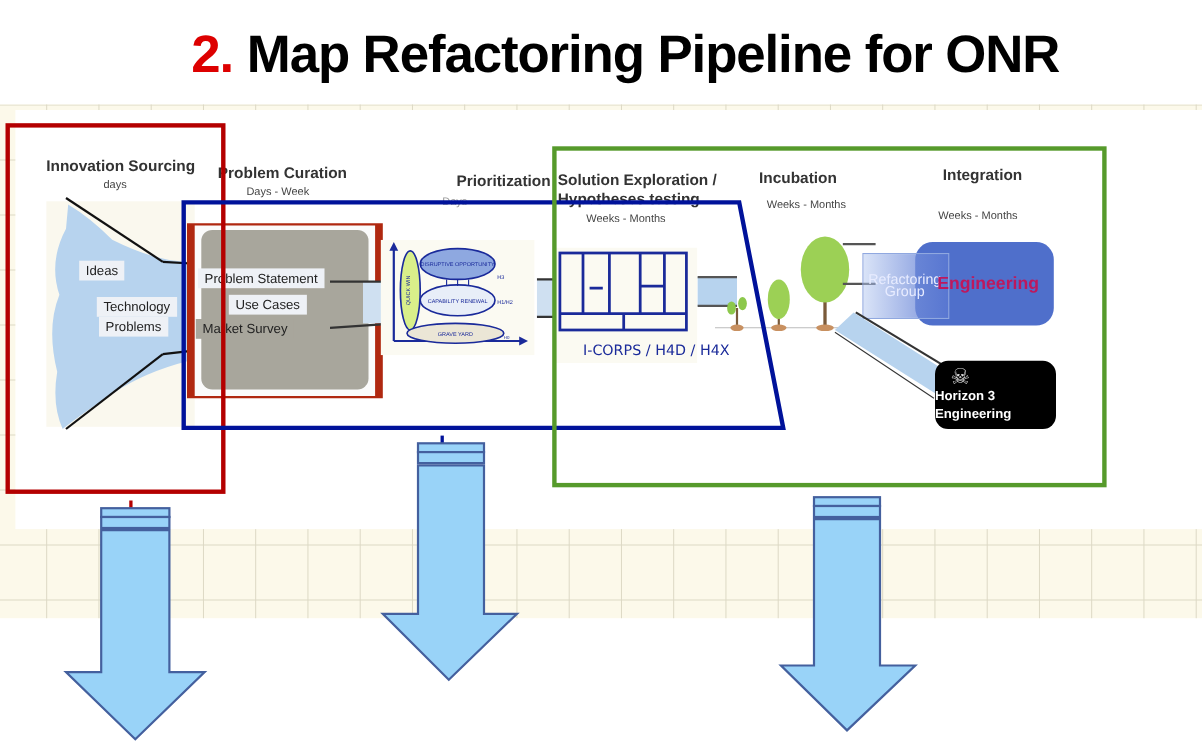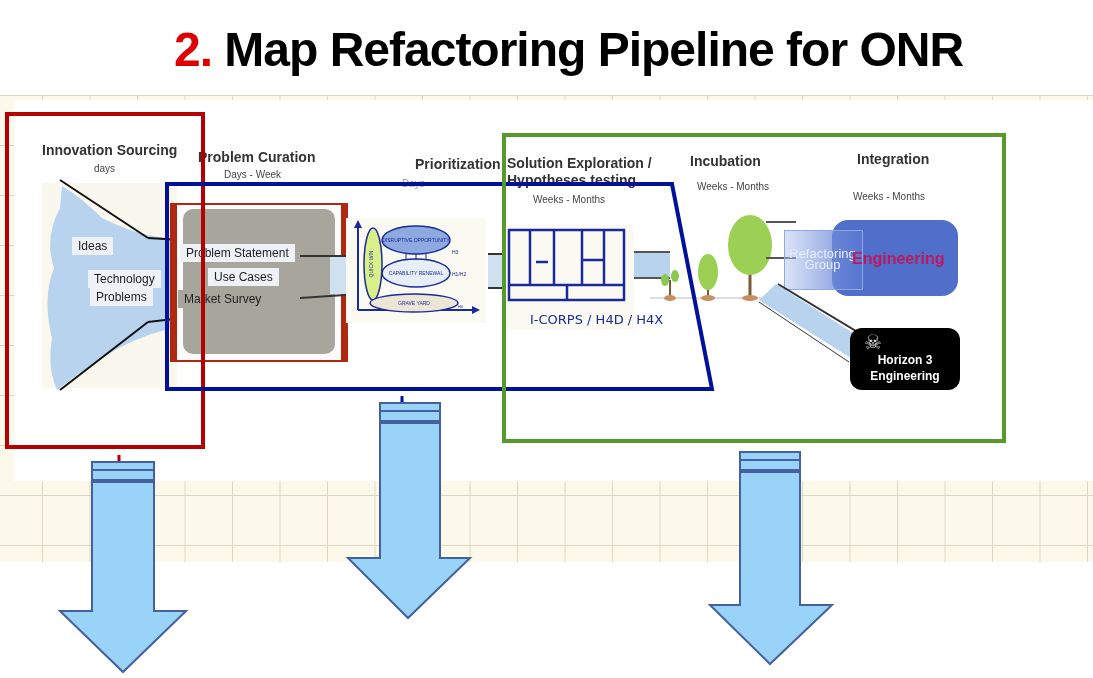--- a/index.html
+++ b/index.html
@@ -147,21 +147,21 @@
   <div style="position:absolute;left:770px;top:148px;width:77px;text-align:center;font-size:13px;color:#e8ecff;line-height:11px;">Refactoring Group</div>
   <div style="position:absolute;left:838px;top:150px;font-size:16px;font-weight:bold;color:#be185d;">Engineering</div>
 
   <svg style="position:absolute;left:740px;top:180px;" width="110" height="90">
     <polygon points="22,4 110,60 100,80 5,20" fill="#b7d3ee"></polygon>
     <line x1="24" y1="4" x2="110" y2="56" stroke="#333" stroke-width="2"></line>
     <line x1="5" y1="22" x2="95" y2="82" stroke="#333" stroke-width="1"></line>
   </svg>
   <div style="position:absolute;left:836px;top:228px;width:110px;height:62px;background:#000;border-radius:12px;">
     <div style="position:absolute;left:14px;top:2px;font-size:20px;color:#ddd;">☠</div>
-    <div style="position:absolute;left:0;top:24px;width:110px;text-align:center;color:#fff;font-weight:bold;font-size:12px;line-height:16px;">
+    <div style="position:absolute;left:0;top:24px;width:110px;color:#fff;font-weight:bold;font-size:12px;line-height:16px;">
       <div>Horizon 3</div>
       <div>Engineering</div>
     </div>
   </div>
 </div>
 
 <svg style="position:absolute;left:0;top:0;" width="1093" height="678">
   <rect x="7" y="114" width="196" height="333" fill="none" stroke="#b40000" stroke-width="4"></rect>
   <polygon points="167,184 672,184 712,389 167,389" fill="none" stroke="#00129a" stroke-width="4"></polygon>
   <rect x="504" y="135" width="500" height="306" fill="none" stroke="#569a2b" stroke-width="4"></rect>

